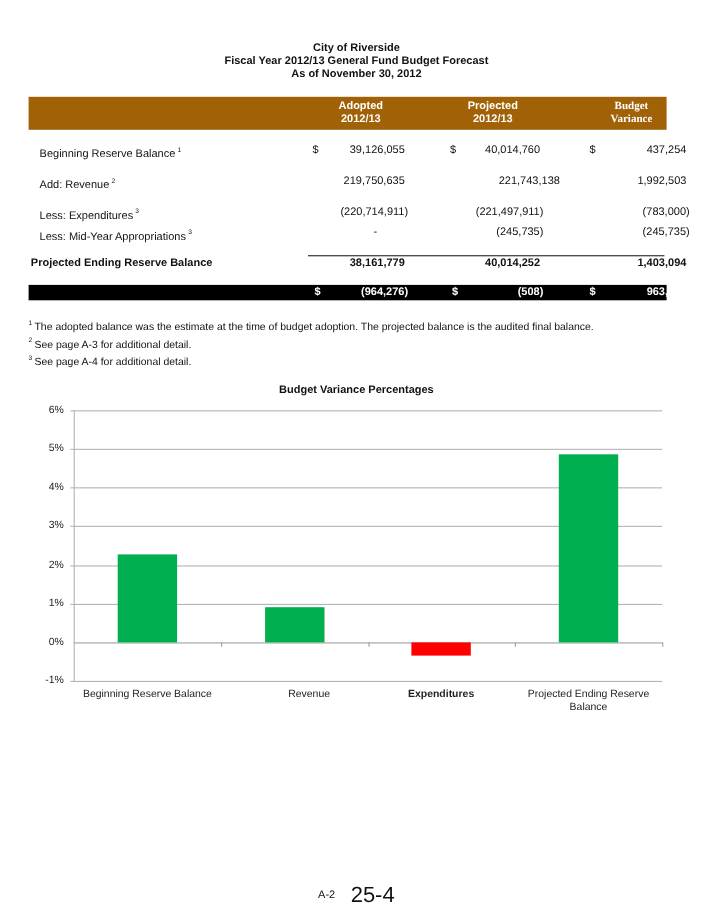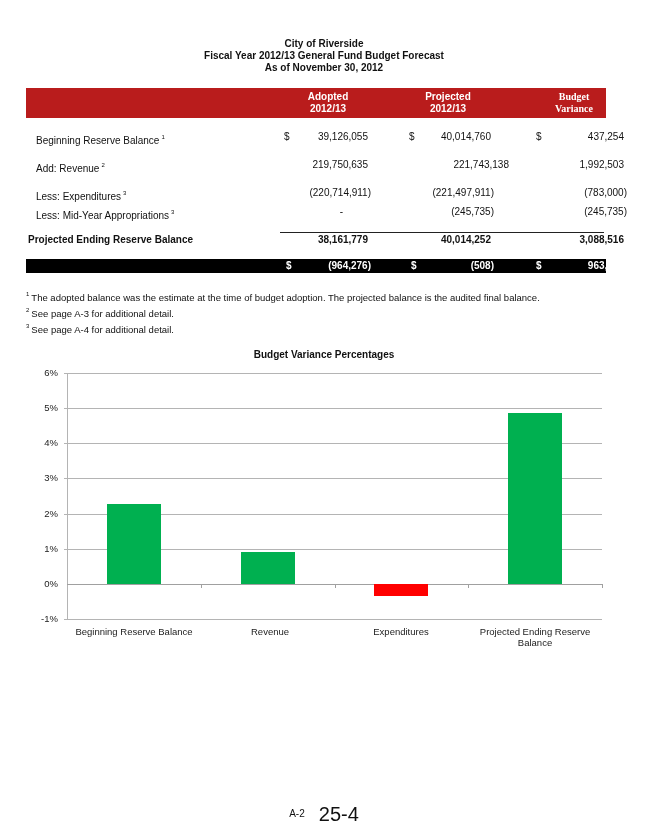--- a/index.html
+++ b/index.html
@@ -24,21 +24,21 @@
       font-weight: bold;
       font-size: 10px;
       line-height: 12px;
     }
     .hdr-bar {
       position: absolute;
       left: 26px;
       top: 88px;
       width: 580px;
       height: 30px;
-      background: #b91c1c;
+      background: #a16207;
       color: #fff;
       font-weight: bold;
       font-size: 10px;
     }
     .hdr-col {
       position: absolute;
       top: 3px;
       text-align: center;
       line-height: 12px;
     }
@@ -205,21 +205,21 @@
   <span class="val" style="left:395px;width:73px;">(245,735)</span>
   <span class="val" style="left:520px;width:81px;">(245,735)</span>
 </div>
 
 <div class="total-line"></div>
 
 <div class="row bold" style="top:233px;">
   <span class="lbl">Projected Ending Reserve Balance</span>
   <span class="val" style="left:270px;width:72px;">38,161,779</span>
   <span class="val" style="left:395px;width:70px;">40,014,252</span>
-  <span class="val" style="left:520px;width:78px;">3,088,516</span>
+  <span class="val" style="left:520px;width:78px;">1,403,094</span>
 </div>
 
 <div class="row inv" style="top:259px;">
   <span class="cur" style="left:260px;">$</span>
   <span class="val" style="left:270px;width:75px;">(964,276)</span>
   <span class="cur" style="left:385px;">$</span>
   <span class="val" style="left:395px;width:73px;">(508)</span>
   <span class="cur" style="left:510px;">$</span>
   <span class="val" style="left:520px;width:78px;">963,768</span>
 </div>
@@ -249,22 +249,22 @@
     <div class="ytick" style="top: 613px;">-1%</div>
     <div class="yaxis"></div>
     <div class="zero-axis" style="top: 584px;"></div>
     <div class="xtick-mark" style="left: 201px; top: 584px;"></div>
     <div class="xtick-mark" style="left: 335px; top: 584px;"></div>
     <div class="xtick-mark" style="left: 468px; top: 584px;"></div>
     <div class="xtick-mark" style="left: 602px; top: 584px;"></div>
     <div class="bar" style="left: 107px; top: 504px; width: 54px; height: 80px; background: rgb(0, 176, 80);"></div>
     <div class="xlabel" style="left: 64px; width: 140px;">Beginning Reserve Balance</div>
     <div class="bar" style="left: 241px; top: 552px; width: 54px; height: 32px; background: rgb(0, 176, 80);"></div>
-    <div class="xlabel" style="left: 200px; width: 140px;">Revenue</div>
+    <div class="xlabel" style="left: 211px; width: 140px;">Revenue</div>
     <div class="bar" style="left: 374px; top: 584px; width: 54px; height: 12px; background: rgb(255, 0, 0);"></div>
-    <div class="xlabel" style="left: 331px; width: 140px;">Expenditures</div>
+    <div class="xlabel" style="left: 331px; width: 140px; font-weight: bold;">Expenditures</div>
     <div class="bar" style="left: 508px; top: 413px; width: 54px; height: 171px; background: rgb(0, 176, 80);"></div>
     <div class="xlabel" style="left: 467px; width: 136px;">Projected Ending Reserve Balance</div>
   </div>
 
 <div class="page-footer">
   <span class="small">A-2</span><span class="big">25-4</span>
 </div>
 
 </body></html>

